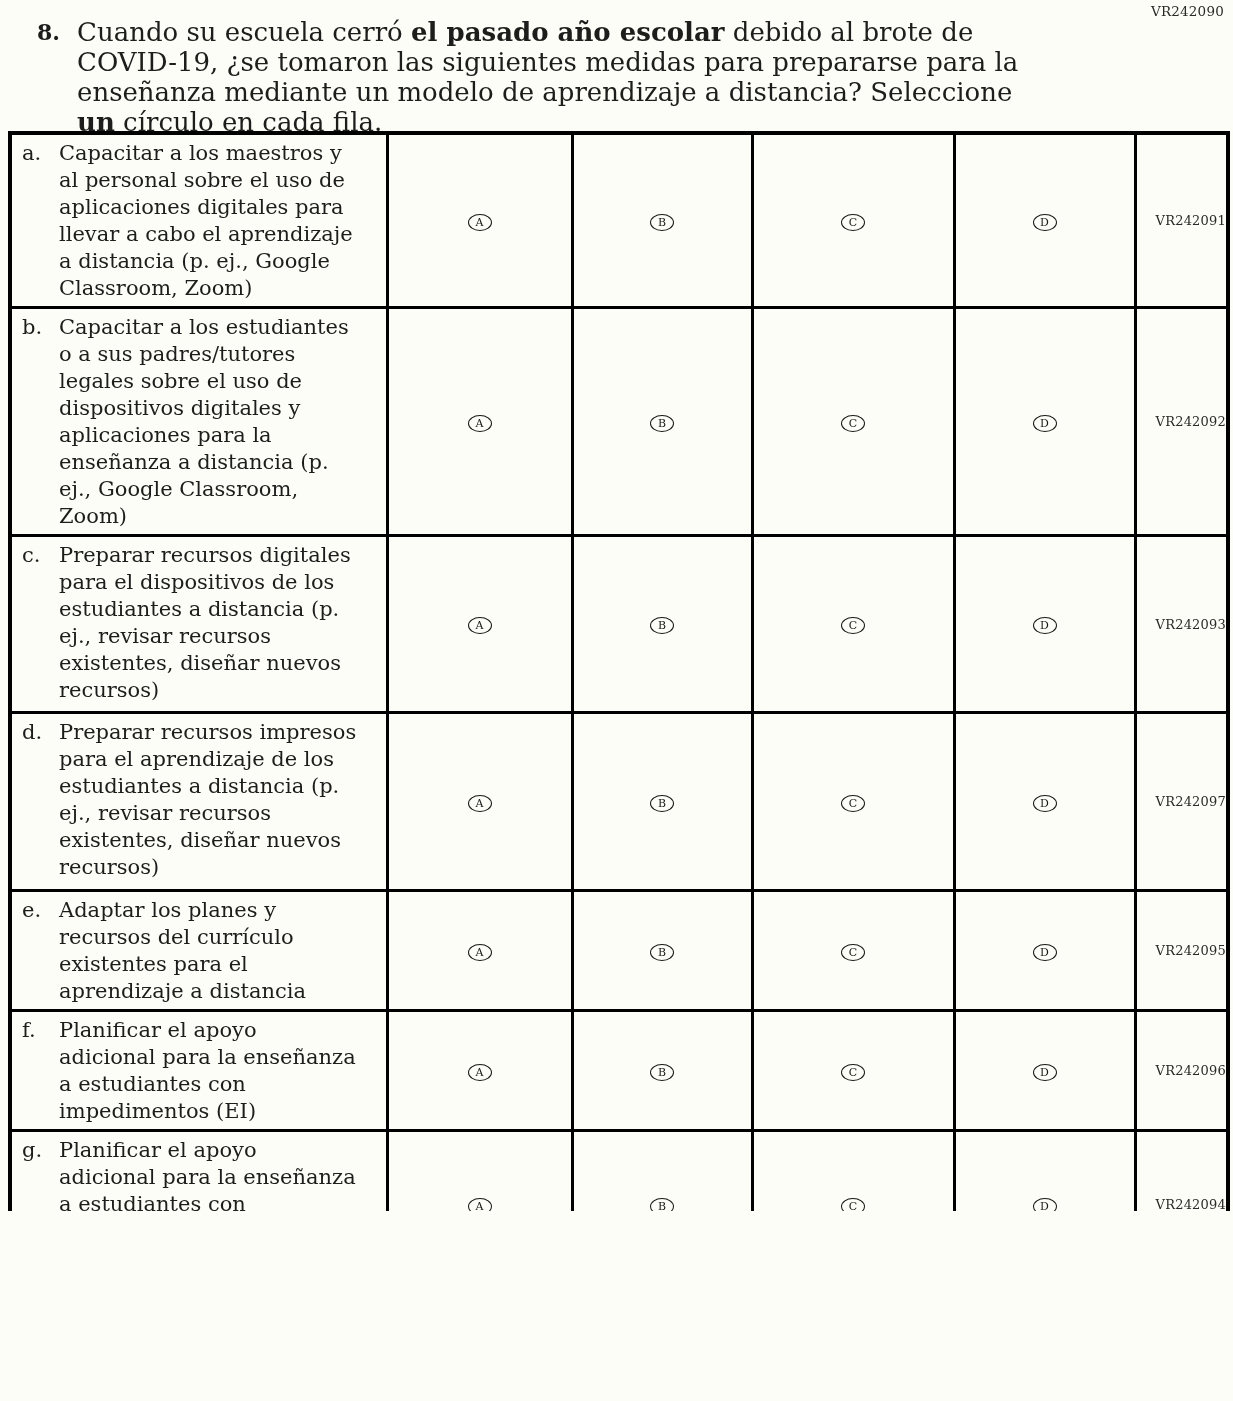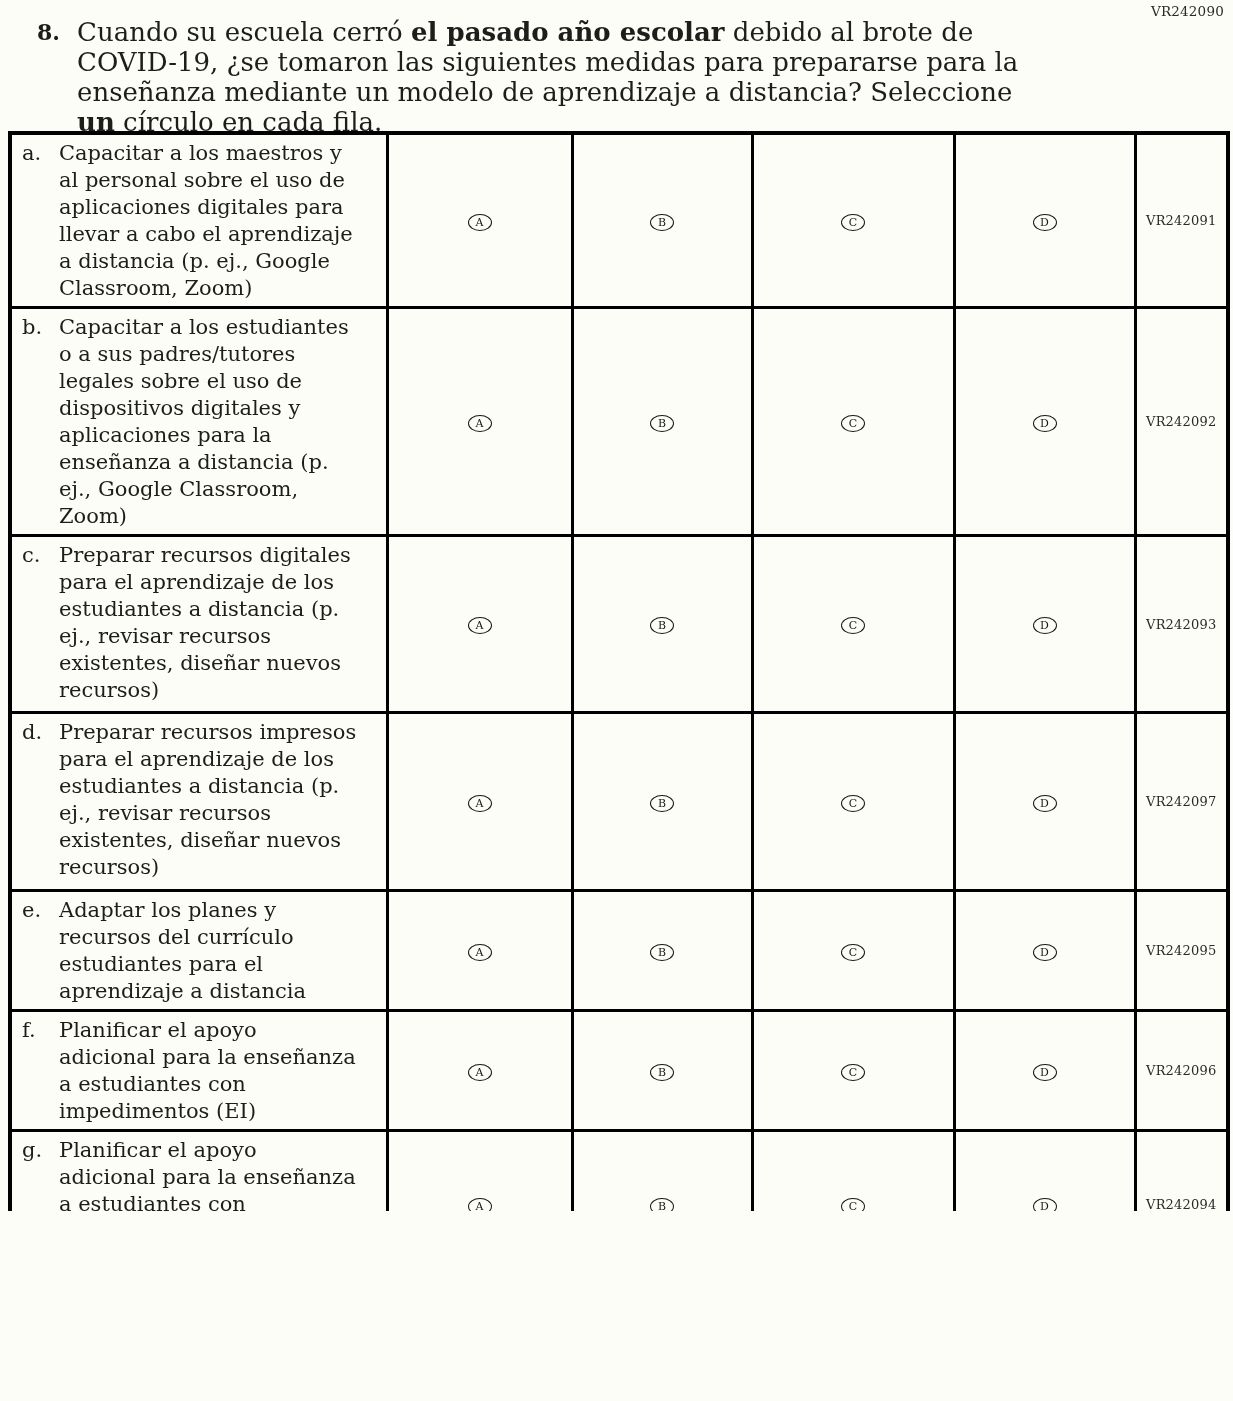--- a/index.html
+++ b/index.html
@@ -97,21 +97,21 @@
     height: 15px;
     border: 1.6px solid #171715;
     border-radius: 50%;
     font-size: 11px;
     line-height: 1;
     color: #171715;
     background: transparent;
     cursor: pointer;
   }
   td.code-cell {
-    text-align: center;
+    text-align: right;
     vertical-align: middle;
     font-size: 13px;
     letter-spacing: 0.2px;
     color: #2a2a28;
     padding: 0;
   }
 </style>
 </head>
 <body>
 
@@ -173,21 +173,21 @@
       <td class="bubble-cell"><span class="bubble">C</span></td>
       <td class="bubble-cell"><span class="bubble">D</span></td>
       <td class="code-cell">VR242092</td>
     </tr>
 
     <tr style="height:177px">
       <td class="item-cell">
         <div class="item-inner">
           <span class="item-letter">c.</span>
           <span class="item-text">Preparar recursos digitales
-para el aprendizaje de los
+para el dispositivos de los
 estudiantes a distancia (p.
 ej., revisar recursos
 existentes, diseñar nuevos
 recursos)</span>
         </div>
       </td>
       <td class="bubble-cell"><span class="bubble">A</span></td>
       <td class="bubble-cell"><span class="bubble">B</span></td>
       <td class="bubble-cell"><span class="bubble">C</span></td>
       <td class="bubble-cell"><span class="bubble">D</span></td>
@@ -212,21 +212,21 @@
       <td class="bubble-cell"><span class="bubble">D</span></td>
       <td class="code-cell">VR242097</td>
     </tr>
 
     <tr style="height:112px">
       <td class="item-cell">
         <div class="item-inner">
           <span class="item-letter">e.</span>
           <span class="item-text">Adaptar los planes y
 recursos del currículo
-estudiantes para el
+existentes para el
 aprendizaje a distancia</span>
         </div>
       </td>
       <td class="bubble-cell"><span class="bubble">A</span></td>
       <td class="bubble-cell"><span class="bubble">B</span></td>
       <td class="bubble-cell"><span class="bubble">C</span></td>
       <td class="bubble-cell"><span class="bubble">D</span></td>
       <td class="code-cell">VR242095</td>
     </tr>
 

